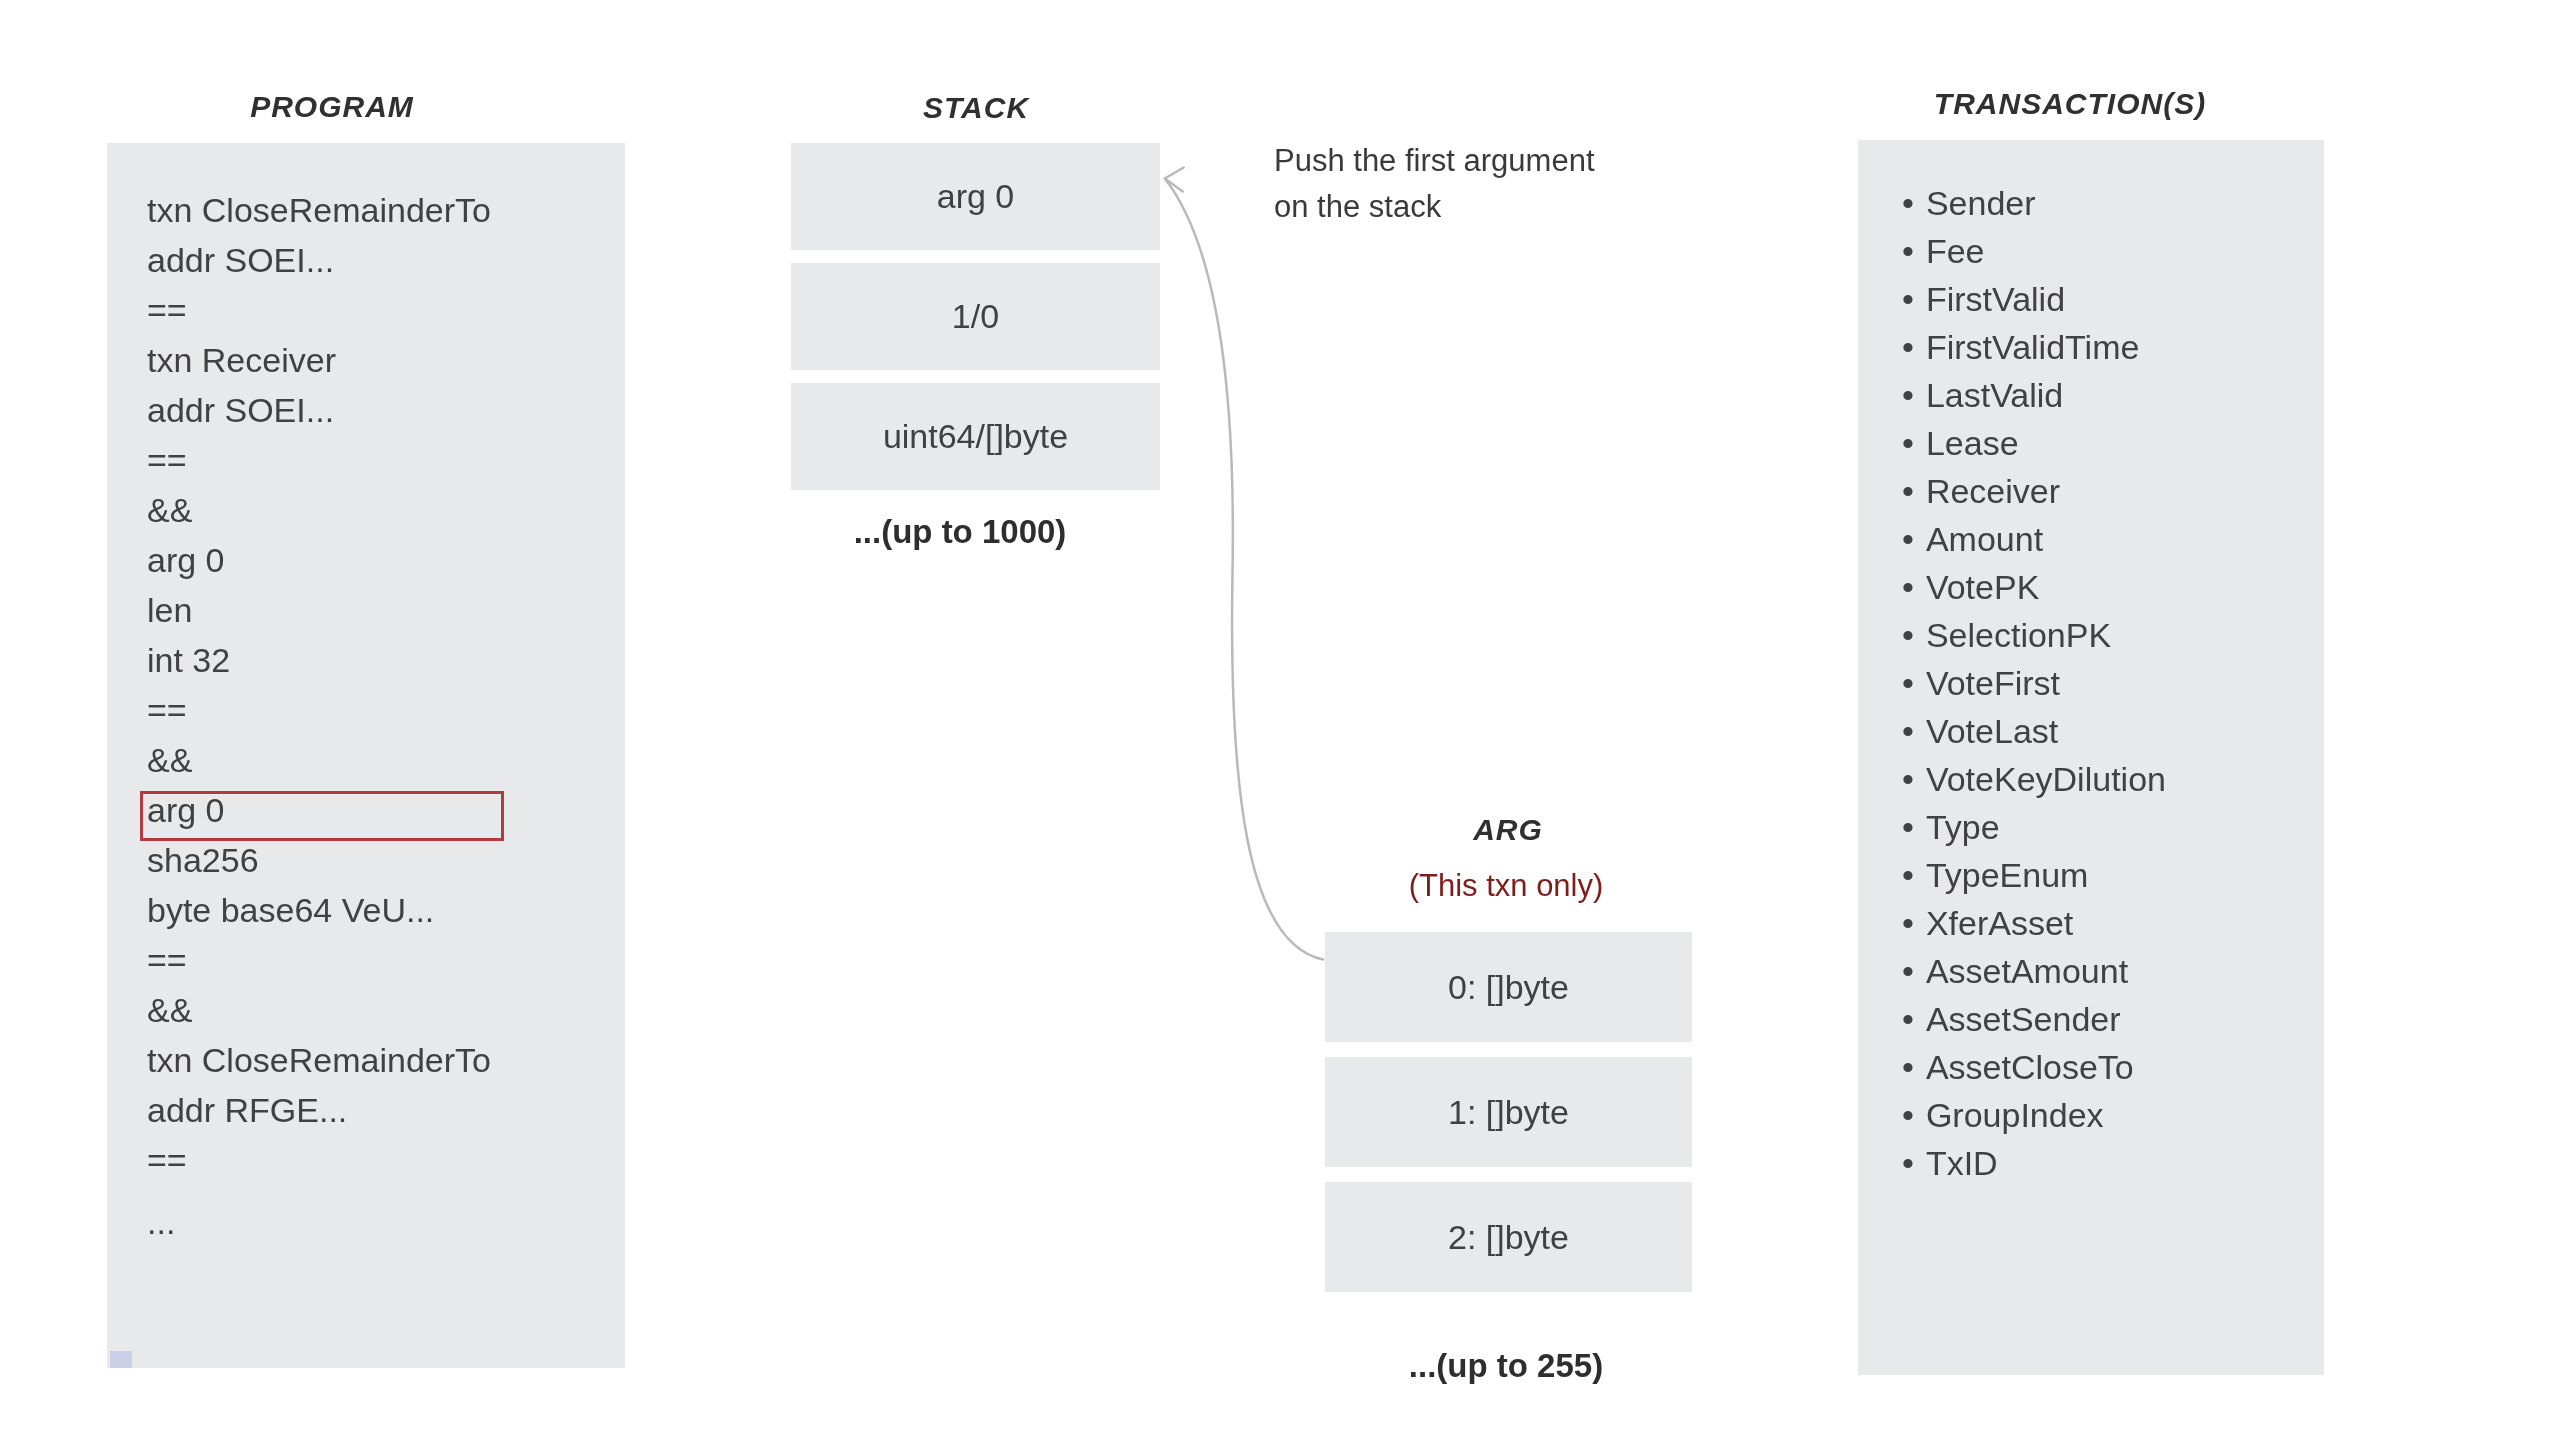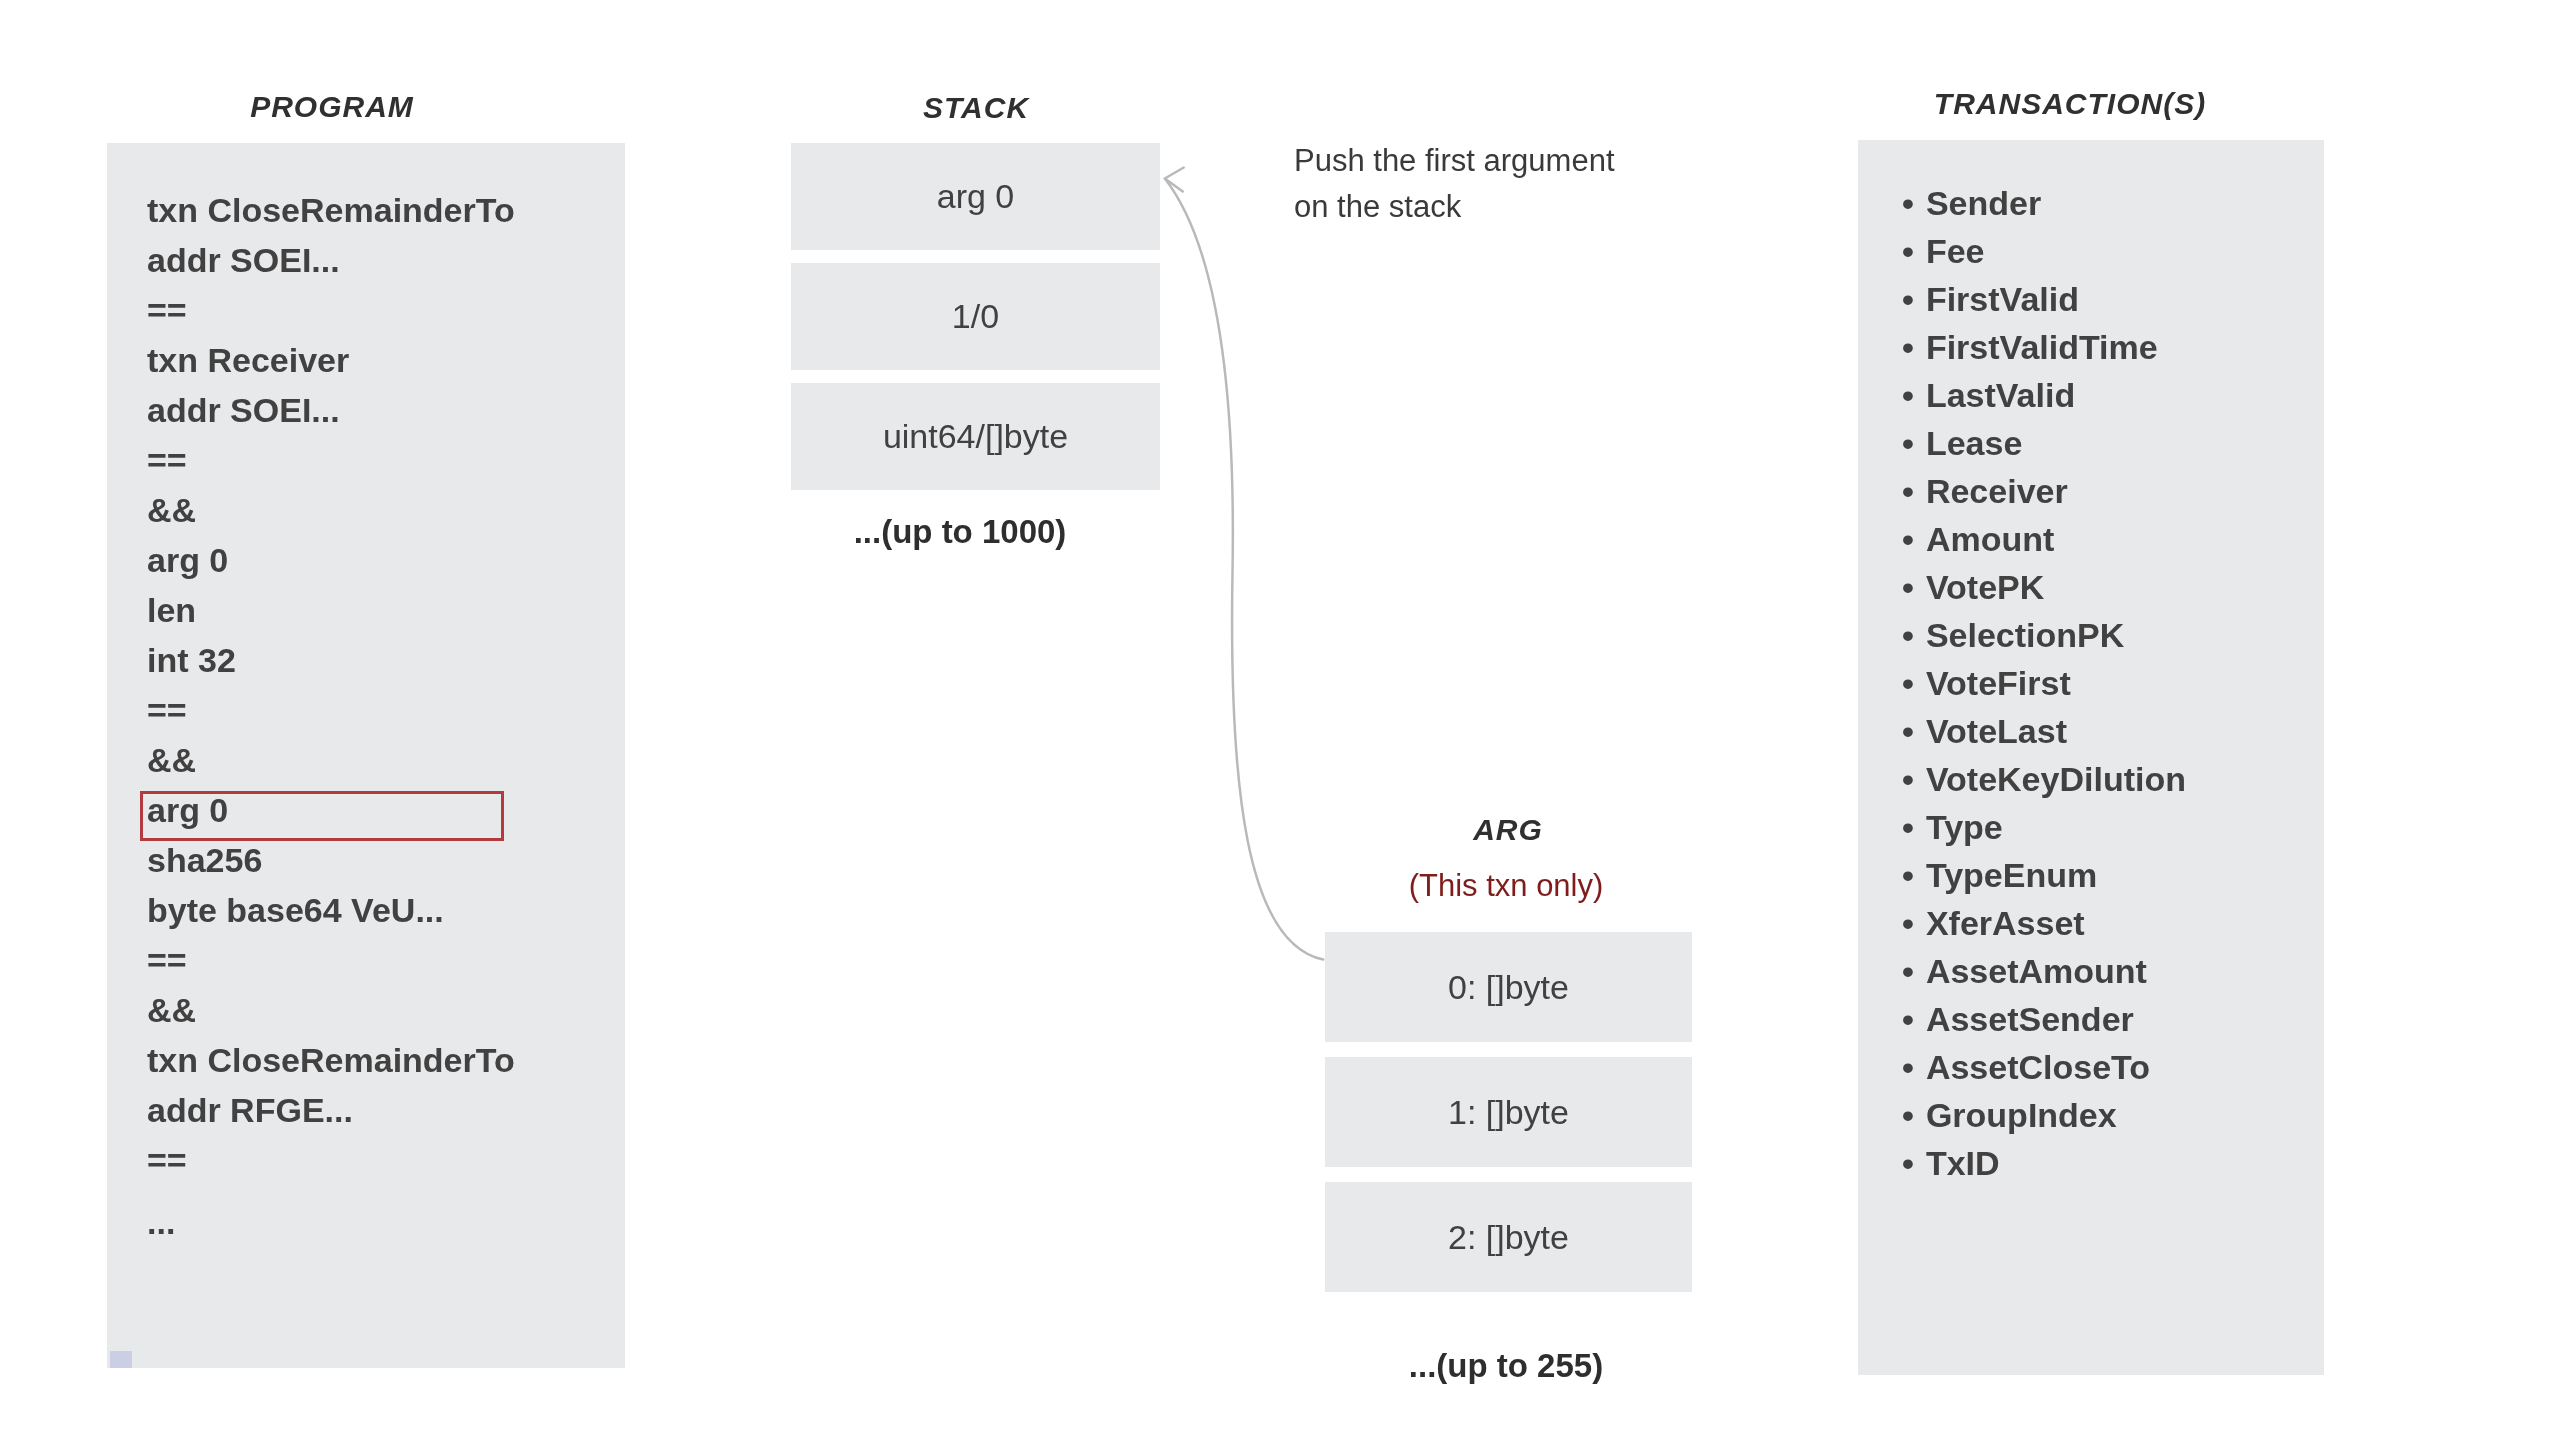--- a/index.html
+++ b/index.html
@@ -25,21 +25,21 @@
   .title{
     position:absolute;
     transform:translate(-50%,-50%);
     font-size:30px;font-weight:600;letter-spacing:1px;
     color:var(--title);white-space:nowrap;font-style:italic;
   }
   .subtitle{
     position:absolute;transform:translate(-50%,-50%);
     font-size:31px;font-weight:400;color:#7f1d1d;white-space:nowrap;
   }
-  .panel{position:absolute;background:var(--panel);font-weight:bold;}
+  .panel{position:absolute;background:var(--panel);}
   
   .program-panel{left:107px;top:143px;width:518px;height:1225px;}
   .program-list{padding:42px 0 0 40px;}
   .program-line{
     height:50px;line-height:50px;font-size:34px;white-space:nowrap;
   }
   .program-line:last-child{margin-top:12px;}
   .highlight-box{
     position:absolute;left:33px;width:364px;height:50px;
     border:3px solid var(--highlight-border);
@@ -56,21 +56,21 @@
     background:var(--panel);display:flex;align-items:center;justify-content:center;
     font-size:34px;color:var(--text);white-space:nowrap;
   }
   .note{
     position:absolute;transform:translate(-50%,-50%);
     font-size:33px;font-weight:700;color:var(--note);white-space:nowrap;
   }
   
   .annotation{
     position:absolute;left:1274px;top:138px;
-    font-size:31px;line-height:46px;color:#3a3a3a;white-space:nowrap;margin-left:20px;
+    font-size:31px;line-height:46px;color:#3a3a3a;white-space:nowrap;
   }
   
   .arrow-svg{position:absolute;left:1117px;top:140px;width:259px;height:838px;}
   
   .tx-panel{left:1858px;top:140px;width:466px;height:1235px;}
   .tx-list{padding:39px 0 0 44px;}
   .tx-item{height:48px;line-height:48px;font-size:34px;white-space:nowrap;}
   .tx-item::before{content:"\2022";margin-right:12px;color:var(--text);}
 </style>
 </head>

